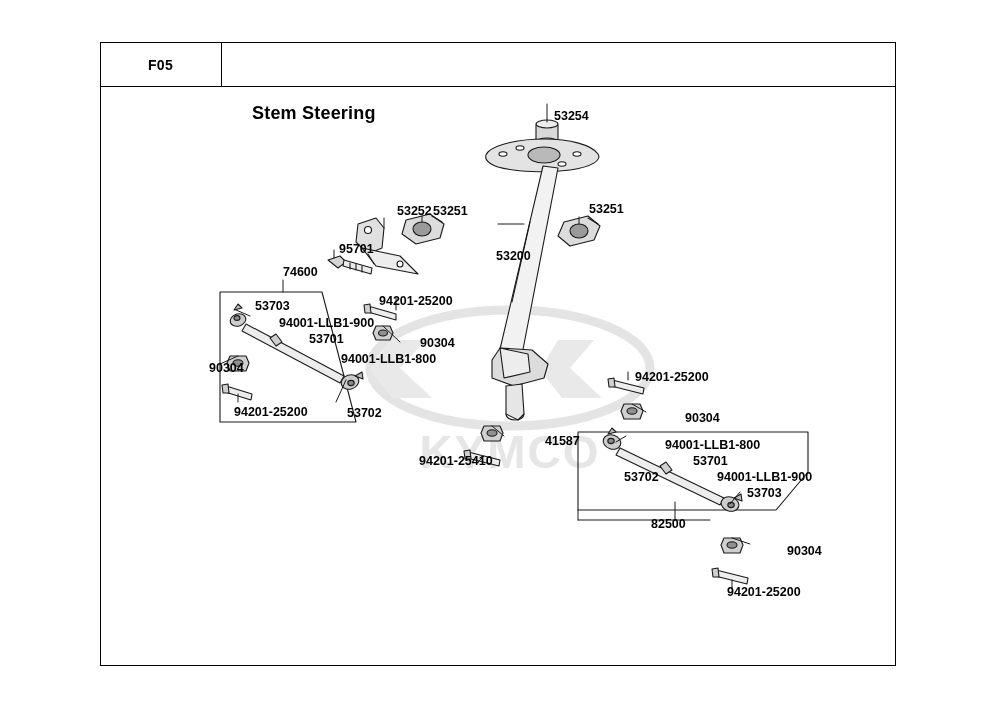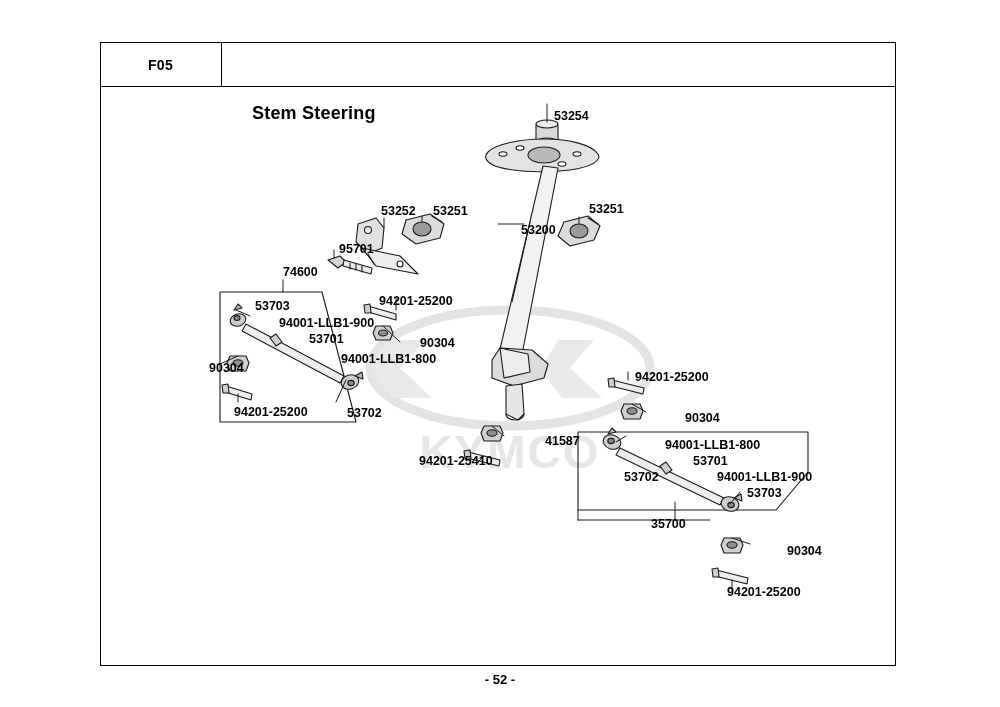--- a/index.html
+++ b/index.html
@@ -295,43 +295,42 @@
         <line x1="632" y1="538" x2="632" y2="546"></line>
         <line x1="575" y1="460" x2="575" y2="478"></line>
         <line x1="478" y1="468" x2="478" y2="478"></line>
         <line x1="610" y1="478" x2="478" y2="478"></line>
       </g>
     </g>
   </svg>
 
   <div id="labels">
       <div class="lbl" style="left: 523px; top: 110px;">53254</div>
-      <div class="lbl" style="left: 350px; top: 205px;">53252</div>
+      <div class="lbl" style="left: 366px; top: 205px;">53252</div>
       <div class="lbl" style="left: 402px; top: 205px;">53251</div>
       <div class="lbl" style="left: 558px; top: 203px;">53251</div>
-      <div class="lbl" style="left: 465px; top: 224px; margin-left: 25px;">53200</div>
+      <div class="lbl" style="left: 465px; top: 250px;">53200</div>
       <div class="lbl" style="left: 308px; top: 243px;">95701</div>
       <div class="lbl" style="left: 252px; top: 266px;">74600</div>
       <div class="lbl" style="left: 348px; top: 295px;">94201-25200</div>
       <div class="lbl" style="left: 224px; top: 300px;">53703</div>
       <div class="lbl" style="left: 248px; top: 317px;">94001-LLB1-900</div>
       <div class="lbl" style="left: 278px; top: 333px;">53701</div>
       <div class="lbl" style="left: 389px; top: 337px;">90304</div>
       <div class="lbl" style="left: 310px; top: 353px;">94001-LLB1-800</div>
       <div class="lbl" style="left: 178px; top: 362px;">90304</div>
       <div class="lbl" style="left: 604px; top: 371px;">94201-25200</div>
       <div class="lbl" style="left: 203px; top: 406px;">94201-25200</div>
       <div class="lbl" style="left: 316px; top: 407px;">53702</div>
       <div class="lbl" style="left: 654px; top: 412px;">90304</div>
       <div class="lbl" style="left: 514px; top: 435px;">41587</div>
       <div class="lbl" style="left: 634px; top: 439px;">94001-LLB1-800</div>
       <div class="lbl" style="left: 662px; top: 455px;">53701</div>
       <div class="lbl" style="left: 388px; top: 455px;">94201-25410</div>
       <div class="lbl" style="left: 686px; top: 471px;">94001-LLB1-900</div>
       <div class="lbl" style="left: 593px; top: 471px;">53702</div>
       <div class="lbl" style="left: 716px; top: 487px;">53703</div>
-      <div class="lbl" style="left: 620px; top: 518px;">35700</div>
+      <div class="lbl" style="left: 620px; top: 518px;">82500</div>
       <div class="lbl" style="left: 756px; top: 545px;">90304</div>
       <div class="lbl" style="left: 696px; top: 586px;">94201-25200</div>
     </div>
 
-  <div class="page-number">- 52 -</div>
 </div>
 
 </body></html>

